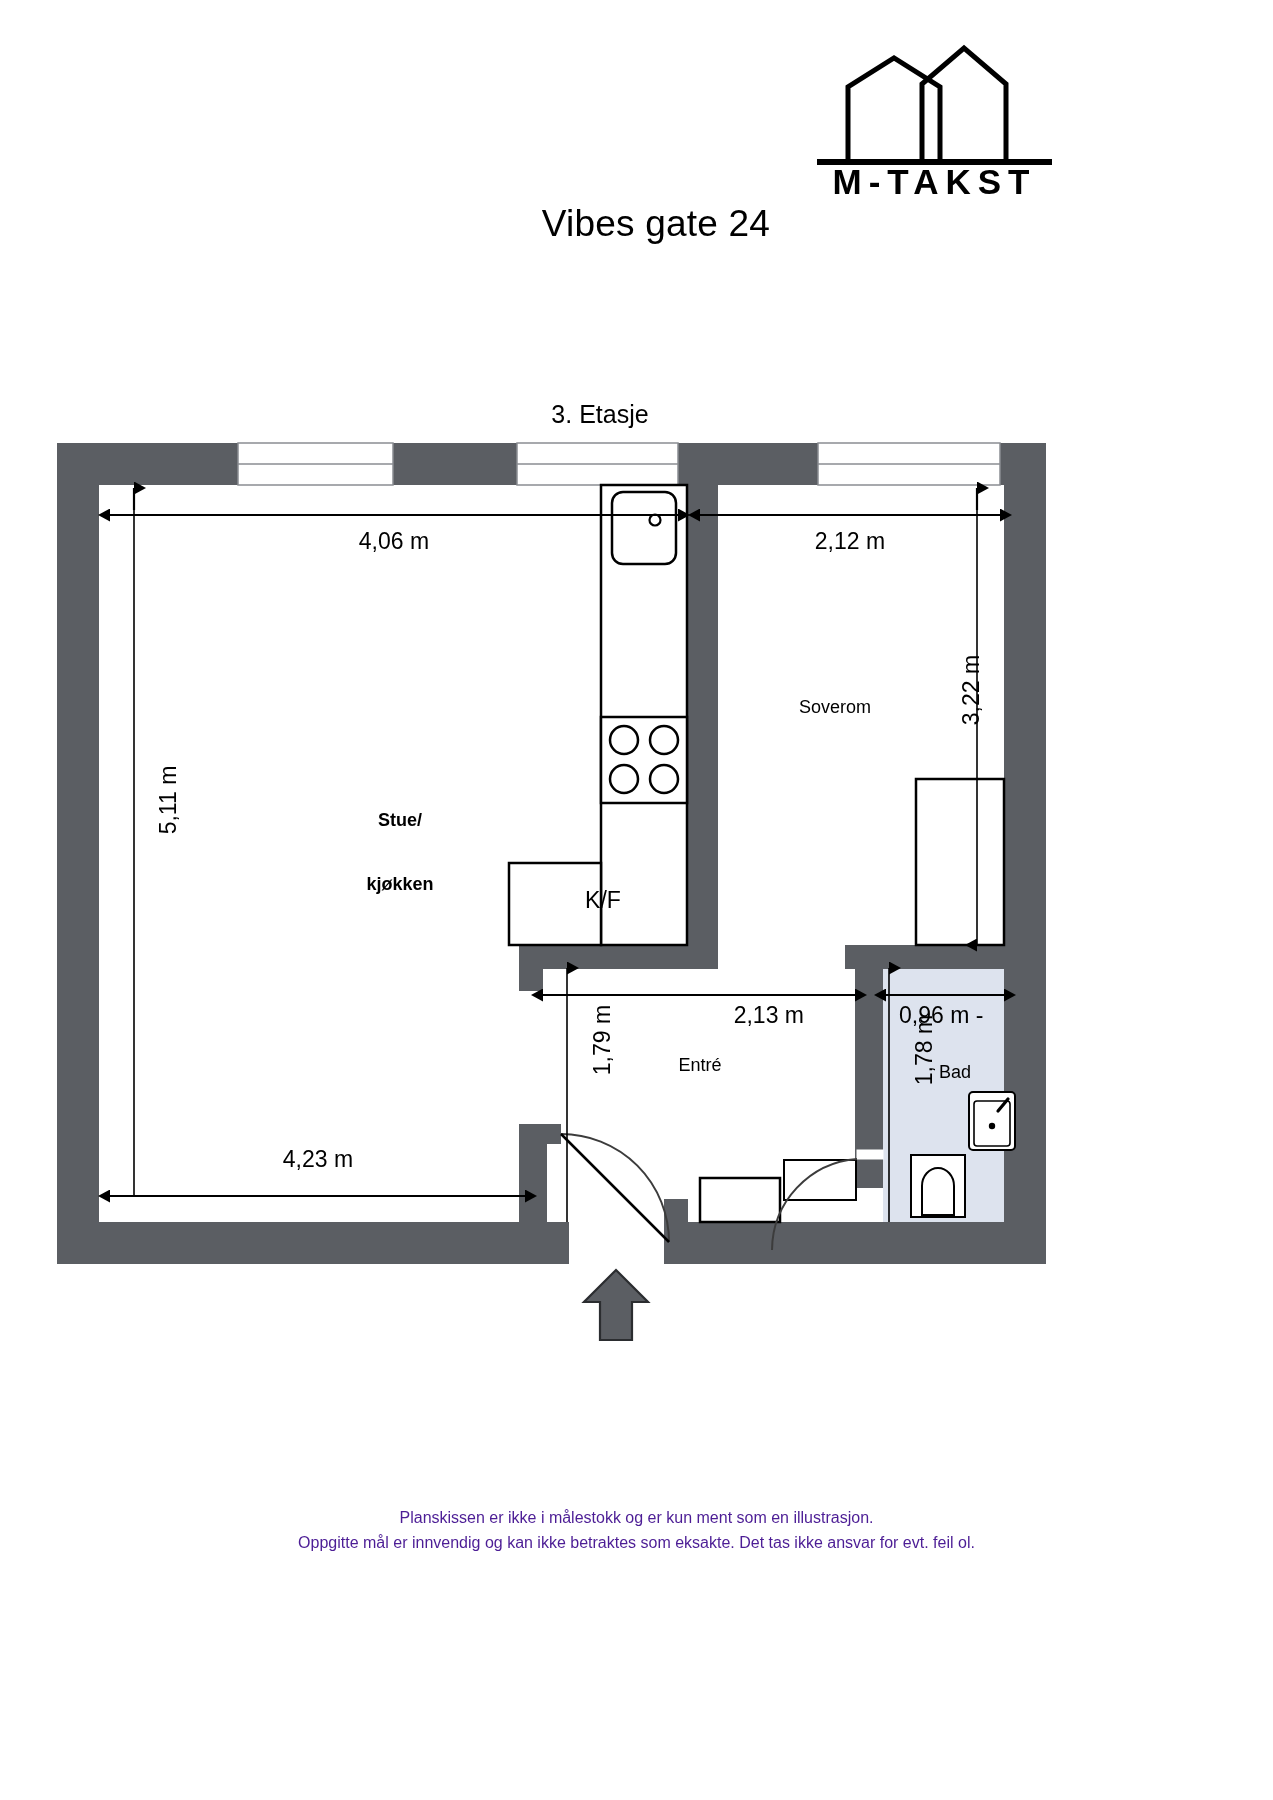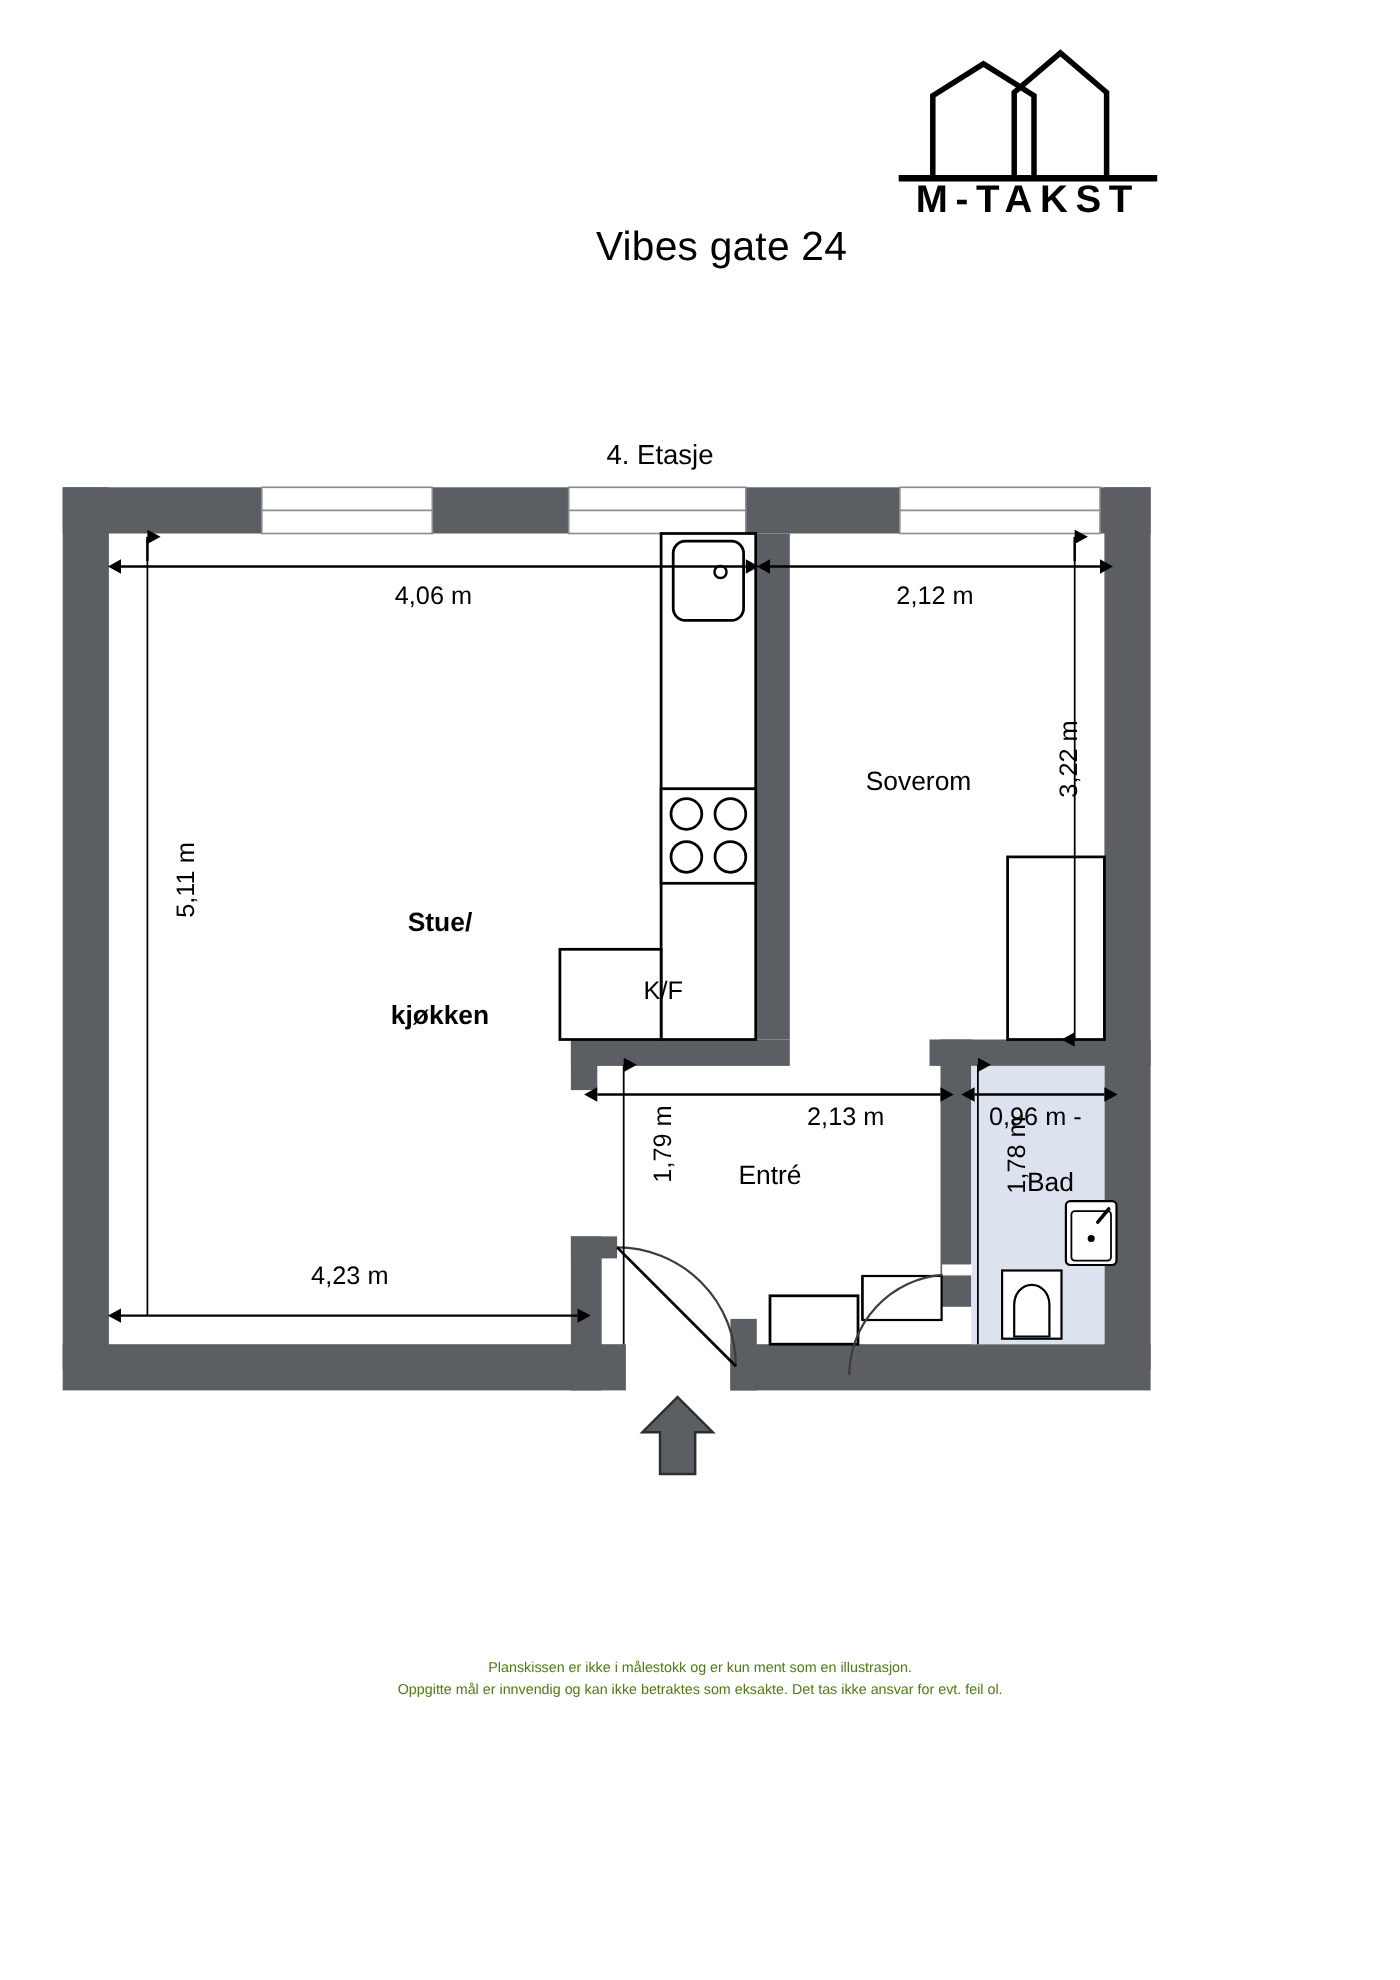--- a/index.html
+++ b/index.html
@@ -58,37 +58,37 @@
   #plan svg { display: block; }
 
   
   .plan-txt {
     position: absolute;
     font-family: "Liberation Sans", sans-serif;
     color: #000;
     white-space: pre;
     line-height: 1.18;
   }
-  .room-name { font-size: 24px; }
+  .room-name { font-size: 18px; }
   .dim       { font-size: 23px; }
   .dim-v {
     transform: rotate(-90deg);
     transform-origin: left top;
   }
   .small-label { font-size: 23px; }
 
   
   #footer {
     position: absolute;
     left: 0; top: 1506px;
     width: 1273px;
     text-align: center;
-    font-size: 13px;
+    font-size: 16px;
     line-height: 1.55;
-    color: #4d7c0f;
+    color: #4c1d95;
   }
 </style>
 </head>
 <body>
 
 <div id="header">
 
   <div id="page-title">Vibes gate 24</div>
 
   <div id="logo">
@@ -98,21 +98,21 @@
 
       <path d="M 110 122 L 110 44 L 152 8 L 194 44 L 194 122" fill="none" stroke="#000" stroke-width="5" stroke-linejoin="miter"></path>
 
       <line x1="5" y1="122" x2="240" y2="122" stroke="#000" stroke-width="6"></line>
     </svg>
     <div id="logo-wordmark">M-TAKST</div>
   </div>
 
 </div>
 
-<div id="floor-label">4. Etasje</div>
+<div id="floor-label">3. Etasje</div>
 
 <div id="plan">
 <svg width="1273" height="1800" viewBox="0 0 1273 1800">
 
   <g>
 
     <rect x="57" y="443" width="181" height="42" fill="#5b5e63"></rect>
 
     <rect x="393" y="443" width="124" height="42" fill="#5b5e63"></rect>
 

